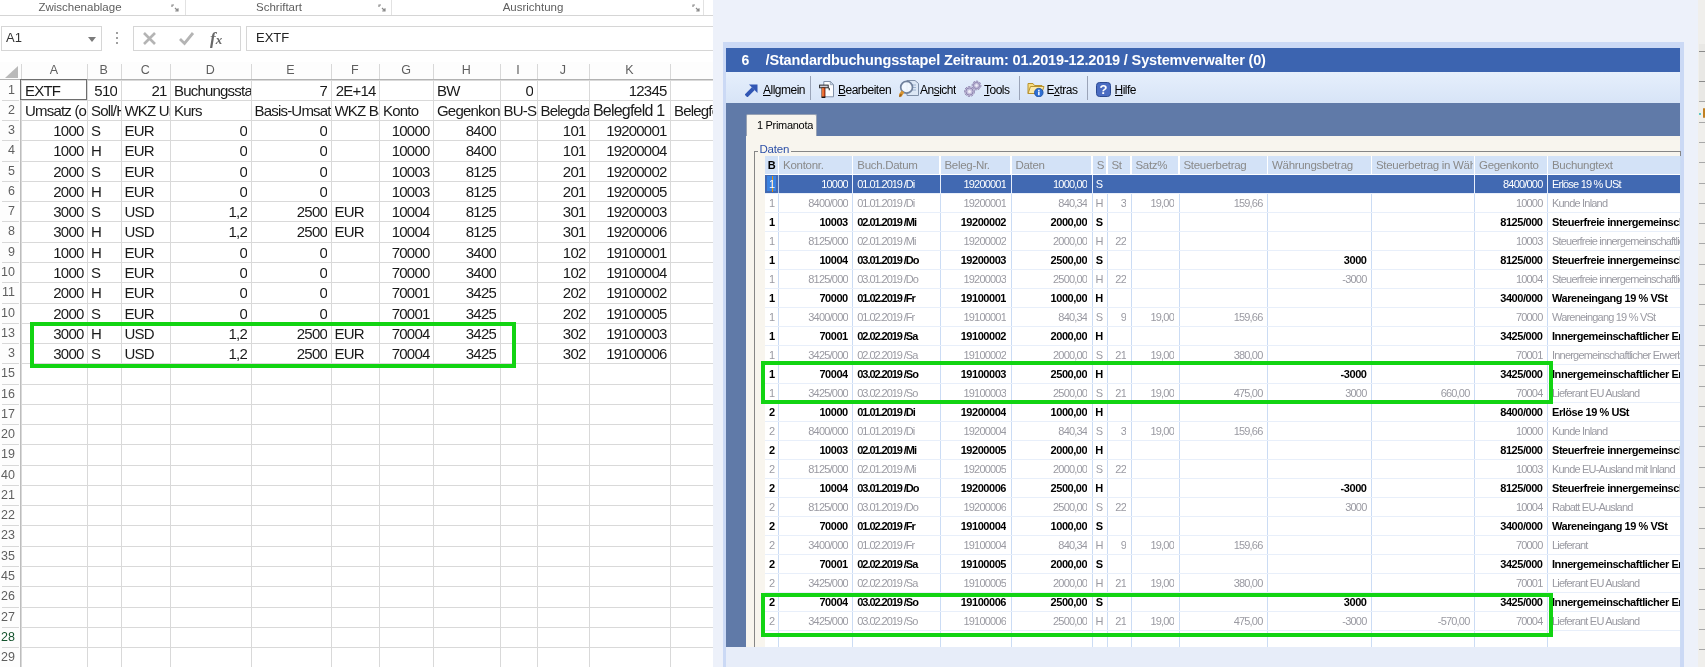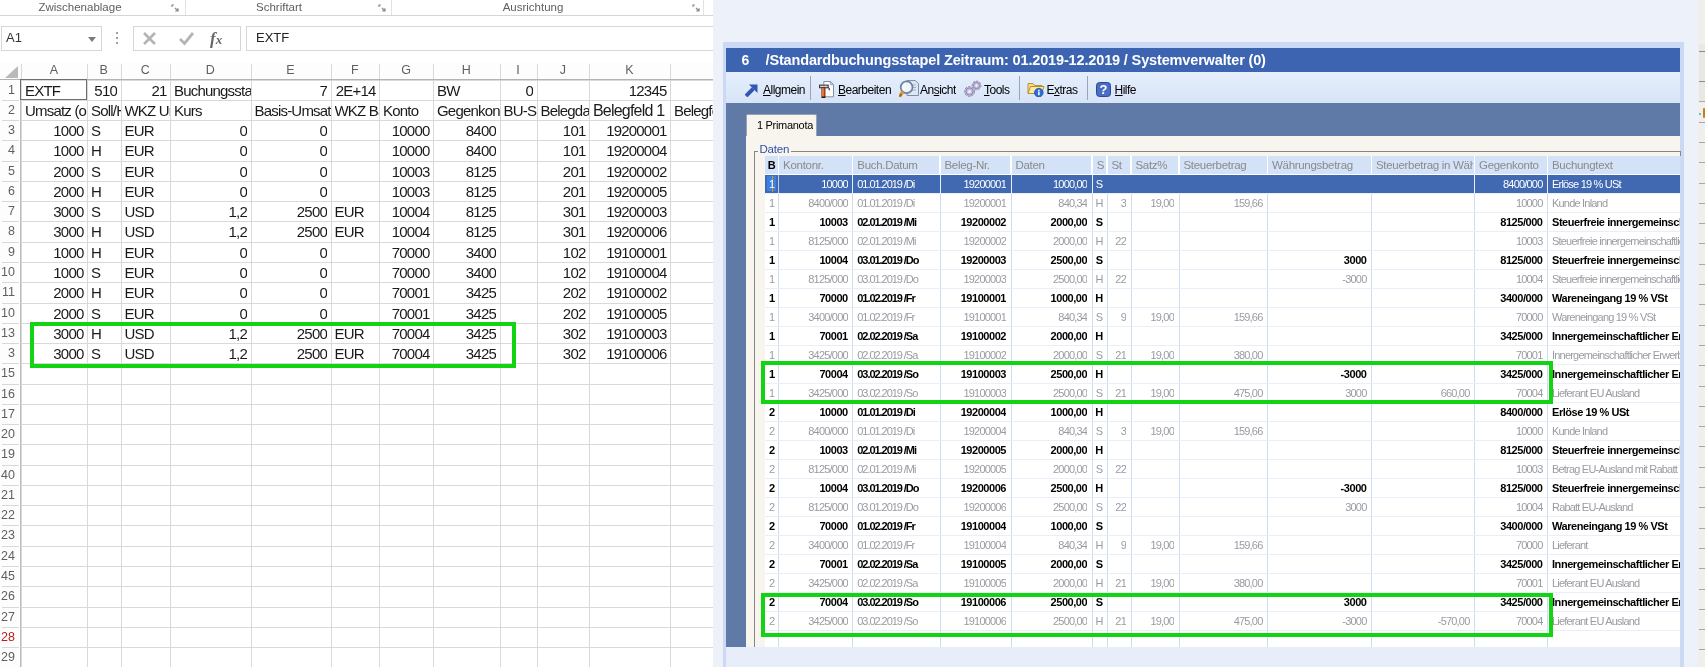--- a/index.html
+++ b/index.html
@@ -139,29 +139,29 @@
 <div class="t" style="left:0;top:444.4px;width:15px;height:20.27px;line-height:20.27px;text-align:right;font-size:12.5px;color:#5f5f5f;">19</div>
 <div class="a" style="left:2px;top:464.6px;width:17px;height:1px;background:#d8d8d8;"></div>
 <div class="t" style="left:0;top:464.6px;width:15px;height:20.27px;line-height:20.27px;text-align:right;font-size:12.5px;color:#5f5f5f;">40</div>
 <div class="a" style="left:2px;top:484.9px;width:17px;height:1px;background:#d8d8d8;"></div>
 <div class="t" style="left:0;top:484.9px;width:15px;height:20.27px;line-height:20.27px;text-align:right;font-size:12.5px;color:#5f5f5f;">21</div>
 <div class="a" style="left:2px;top:505.2px;width:17px;height:1px;background:#d8d8d8;"></div>
 <div class="t" style="left:0;top:505.2px;width:15px;height:20.27px;line-height:20.27px;text-align:right;font-size:12.5px;color:#5f5f5f;">22</div>
 <div class="a" style="left:2px;top:525.4px;width:17px;height:1px;background:#d8d8d8;"></div>
 <div class="t" style="left:0;top:525.4px;width:15px;height:20.27px;line-height:20.27px;text-align:right;font-size:12.5px;color:#5f5f5f;">23</div>
 <div class="a" style="left:2px;top:545.7px;width:17px;height:1px;background:#d8d8d8;"></div>
-<div class="t" style="left:0;top:545.7px;width:15px;height:20.27px;line-height:20.27px;text-align:right;font-size:12.5px;color:#5f5f5f;">24</div>
+<div class="t" style="left:0;top:545.7px;width:15px;height:20.27px;line-height:20.27px;text-align:right;font-size:12.5px;color:#5f5f5f;">35</div>
 <div class="a" style="left:2px;top:566.0px;width:17px;height:1px;background:#d8d8d8;"></div>
 <div class="t" style="left:0;top:566.0px;width:15px;height:20.27px;line-height:20.27px;text-align:right;font-size:12.5px;color:#5f5f5f;">45</div>
 <div class="a" style="left:2px;top:586.2px;width:17px;height:1px;background:#d8d8d8;"></div>
 <div class="t" style="left:0;top:586.2px;width:15px;height:20.27px;line-height:20.27px;text-align:right;font-size:12.5px;color:#5f5f5f;">26</div>
 <div class="a" style="left:2px;top:606.5px;width:17px;height:1px;background:#d8d8d8;"></div>
 <div class="t" style="left:0;top:606.5px;width:15px;height:20.27px;line-height:20.27px;text-align:right;font-size:12.5px;color:#5f5f5f;">27</div>
 <div class="a" style="left:2px;top:626.8px;width:17px;height:1px;background:#d8d8d8;"></div>
-<div class="t" style="left:0;top:626.8px;width:15px;height:20.27px;line-height:20.27px;text-align:right;font-size:12.5px;color:#b91c1c;">28</div>
+<div class="t" style="left:0;top:626.8px;width:15px;height:20.27px;line-height:20.27px;text-align:right;font-size:12.5px;color:#14532d;">28</div>
 <div class="a" style="left:2px;top:647.1px;width:17px;height:1px;background:#d8d8d8;"></div>
 <div class="t" style="left:0;top:647.1px;width:15px;height:20.27px;line-height:20.27px;text-align:right;font-size:12.5px;color:#5f5f5f;">29</div>
 <div class="a" style="left:21px;top:79.5px;width:1px;height:587.5px;background:#d9d9d9;"></div>
 <div class="a" style="left:87px;top:79.5px;width:1px;height:587.5px;background:#d9d9d9;"></div>
 <div class="a" style="left:120.5px;top:79.5px;width:1px;height:587.5px;background:#d9d9d9;"></div>
 <div class="a" style="left:170px;top:79.5px;width:1px;height:587.5px;background:#d9d9d9;"></div>
 <div class="a" style="left:250.5px;top:79.5px;width:1px;height:587.5px;background:#d9d9d9;"></div>
 <div class="a" style="left:330.5px;top:79.5px;width:1px;height:587.5px;background:#d9d9d9;"></div>
 <div class="a" style="left:379px;top:79.5px;width:1px;height:587.5px;background:#d9d9d9;"></div>
 <div class="a" style="left:433px;top:79.5px;width:1px;height:587.5px;background:#d9d9d9;"></div>
@@ -577,21 +577,21 @@
 <div class="t" style="left:1474px;top:440.5px;width:68.5px;text-align:right;height:19.0px;line-height:19.0px;font-size:11px;letter-spacing:-0.45px;color:#000;font-weight:bold;">8125/000</div>
 <div class="t" style="left:1552px;top:440.5px;width:128px;height:19.0px;line-height:19.0px;font-size:11px;letter-spacing:-0.45px;color:#000;font-weight:bold;">Steuerfreie innergemeinschaftliche Lieferung</div>
 <div class="t" style="left:765.4px;top:459.5px;width:12.700000000000045px;text-align:center;height:19.0px;line-height:19.0px;font-size:11px;letter-spacing:-0.8px;color:#9a9aa2;font-weight:normal;">2</div>
 <div class="t" style="left:778.1px;top:459.5px;width:69.69999999999993px;text-align:right;height:19.0px;line-height:19.0px;font-size:11px;letter-spacing:-0.8px;color:#9a9aa2;font-weight:normal;">8125/000</div>
 <div class="t" style="left:857.3px;top:459.5px;width:82.20000000000005px;height:19.0px;line-height:19.0px;font-size:11px;letter-spacing:-1.05px;color:#9a9aa2;font-weight:normal;">02.01.2019 /Mi</div>
 <div class="t" style="left:939.5px;top:459.5px;width:66.5px;text-align:right;height:19.0px;line-height:19.0px;font-size:11px;letter-spacing:-0.8px;color:#9a9aa2;font-weight:normal;">19200005</div>
 <div class="t" style="left:1010.5px;top:459.5px;width:76.70000000000005px;text-align:right;height:19.0px;line-height:19.0px;font-size:11px;letter-spacing:-0.8px;color:#9a9aa2;font-weight:normal;">2000,00</div>
 <div class="t" style="left:1091.7px;top:459.5px;width:14.799999999999955px;text-align:center;height:19.0px;line-height:19.0px;font-size:11px;letter-spacing:-0.8px;color:#9a9aa2;font-weight:normal;">S</div>
 <div class="t" style="left:1106.5px;top:459.5px;width:19.5px;text-align:right;height:19.0px;line-height:19.0px;font-size:11px;letter-spacing:-0.8px;color:#9a9aa2;font-weight:normal;">22</div>
 <div class="t" style="left:1474px;top:459.5px;width:68.5px;text-align:right;height:19.0px;line-height:19.0px;font-size:11px;letter-spacing:-0.8px;color:#9a9aa2;font-weight:normal;">10003</div>
-<div class="t" style="left:1552px;top:459.5px;width:128px;height:19.0px;line-height:19.0px;font-size:11px;letter-spacing:-0.8px;color:#9a9aa2;font-weight:normal;">Betrag EU-Ausland mit Rabatt</div>
+<div class="t" style="left:1552px;top:459.5px;width:128px;height:19.0px;line-height:19.0px;font-size:11px;letter-spacing:-0.8px;color:#9a9aa2;font-weight:normal;">Kunde EU-Ausland mit Inland</div>
 <div class="t" style="left:765.4px;top:478.5px;width:12.700000000000045px;text-align:center;height:19.0px;line-height:19.0px;font-size:11px;letter-spacing:-0.45px;color:#000;font-weight:bold;">2</div>
 <div class="t" style="left:778.1px;top:478.5px;width:69.69999999999993px;text-align:right;height:19.0px;line-height:19.0px;font-size:11px;letter-spacing:-0.45px;color:#000;font-weight:bold;">10004</div>
 <div class="t" style="left:857.3px;top:478.5px;width:82.20000000000005px;height:19.0px;line-height:19.0px;font-size:11px;letter-spacing:-1.05px;color:#000;font-weight:bold;">03.01.2019 /Do</div>
 <div class="t" style="left:939.5px;top:478.5px;width:66.5px;text-align:right;height:19.0px;line-height:19.0px;font-size:11px;letter-spacing:-0.45px;color:#000;font-weight:bold;">19200006</div>
 <div class="t" style="left:1010.5px;top:478.5px;width:76.70000000000005px;text-align:right;height:19.0px;line-height:19.0px;font-size:11px;letter-spacing:-0.45px;color:#000;font-weight:bold;">2500,00</div>
 <div class="t" style="left:1091.7px;top:478.5px;width:14.799999999999955px;text-align:center;height:19.0px;line-height:19.0px;font-size:11px;letter-spacing:-0.45px;color:#000;font-weight:bold;">H</div>
 <div class="t" style="left:1267px;top:478.5px;width:99.5px;text-align:right;height:19.0px;line-height:19.0px;font-size:11px;letter-spacing:-0.45px;color:#000;font-weight:bold;">-3000</div>
 <div class="t" style="left:1474px;top:478.5px;width:68.5px;text-align:right;height:19.0px;line-height:19.0px;font-size:11px;letter-spacing:-0.45px;color:#000;font-weight:bold;">8125/000</div>
 <div class="t" style="left:1552px;top:478.5px;width:128px;height:19.0px;line-height:19.0px;font-size:11px;letter-spacing:-0.45px;color:#000;font-weight:bold;">Steuerfreie innergemeinschaftliche Lieferung</div>
 <div class="t" style="left:765.4px;top:497.5px;width:12.700000000000045px;text-align:center;height:19.0px;line-height:19.0px;font-size:11px;letter-spacing:-0.8px;color:#9a9aa2;font-weight:normal;">2</div>

